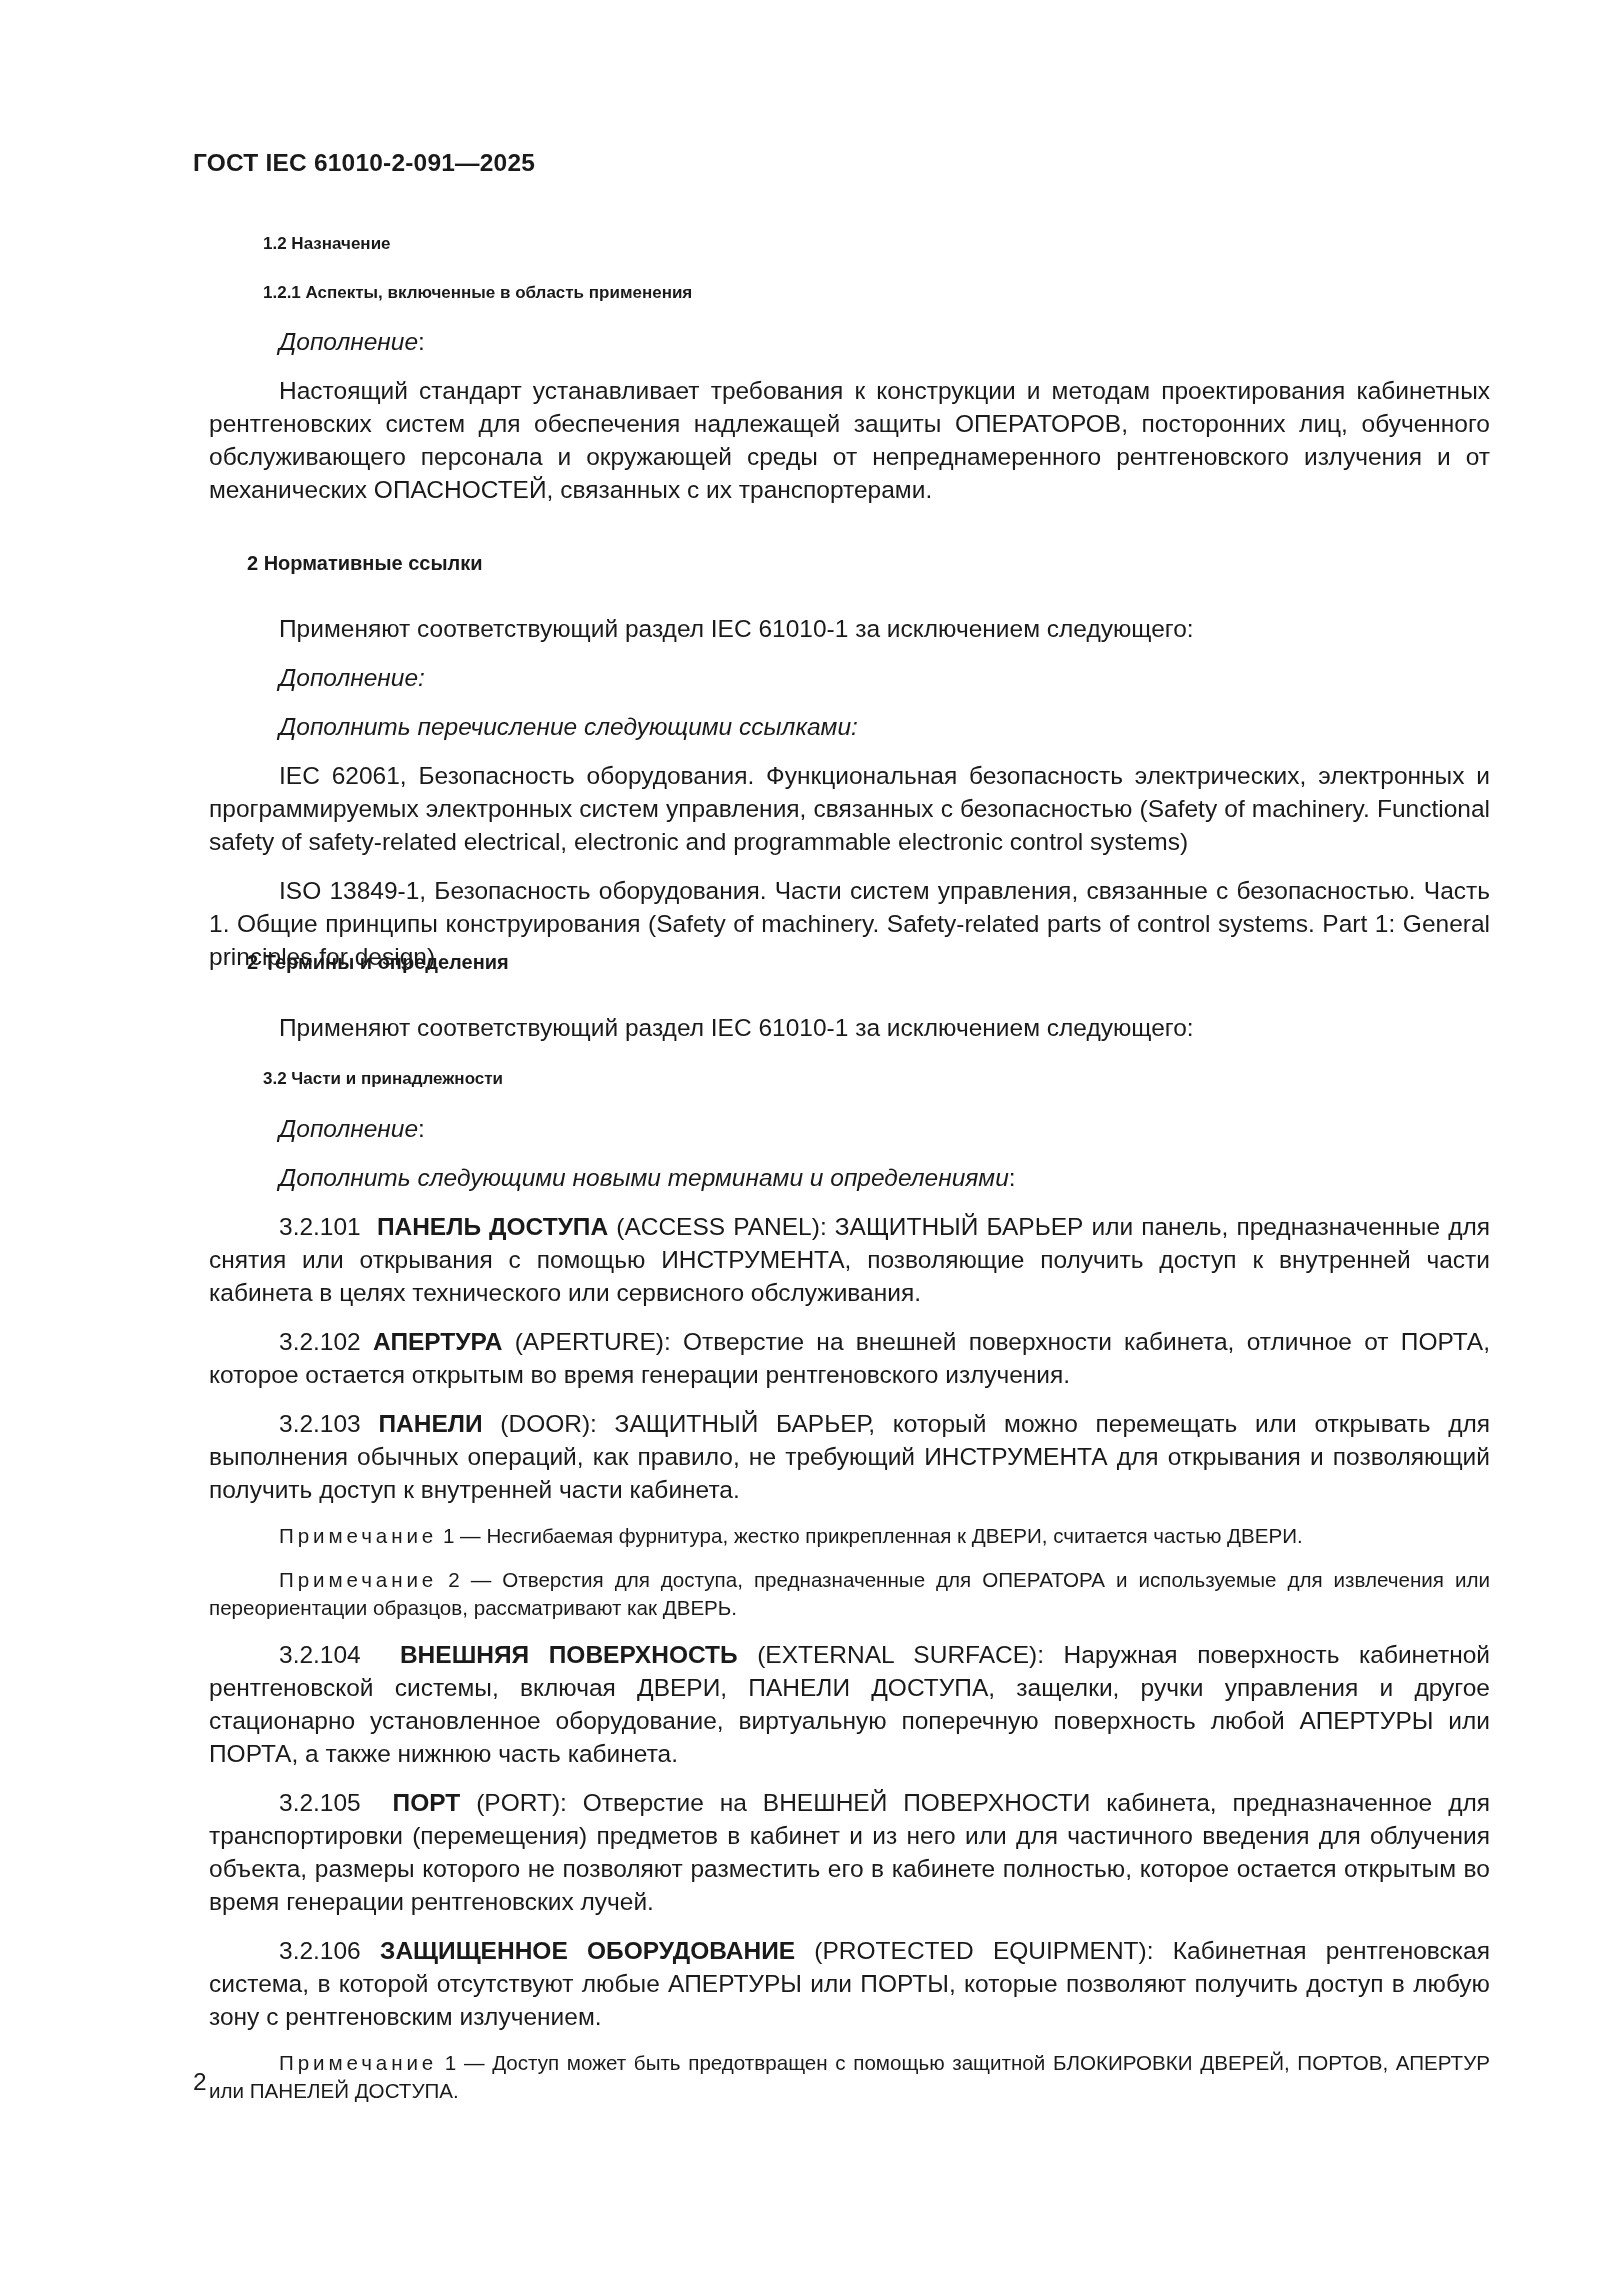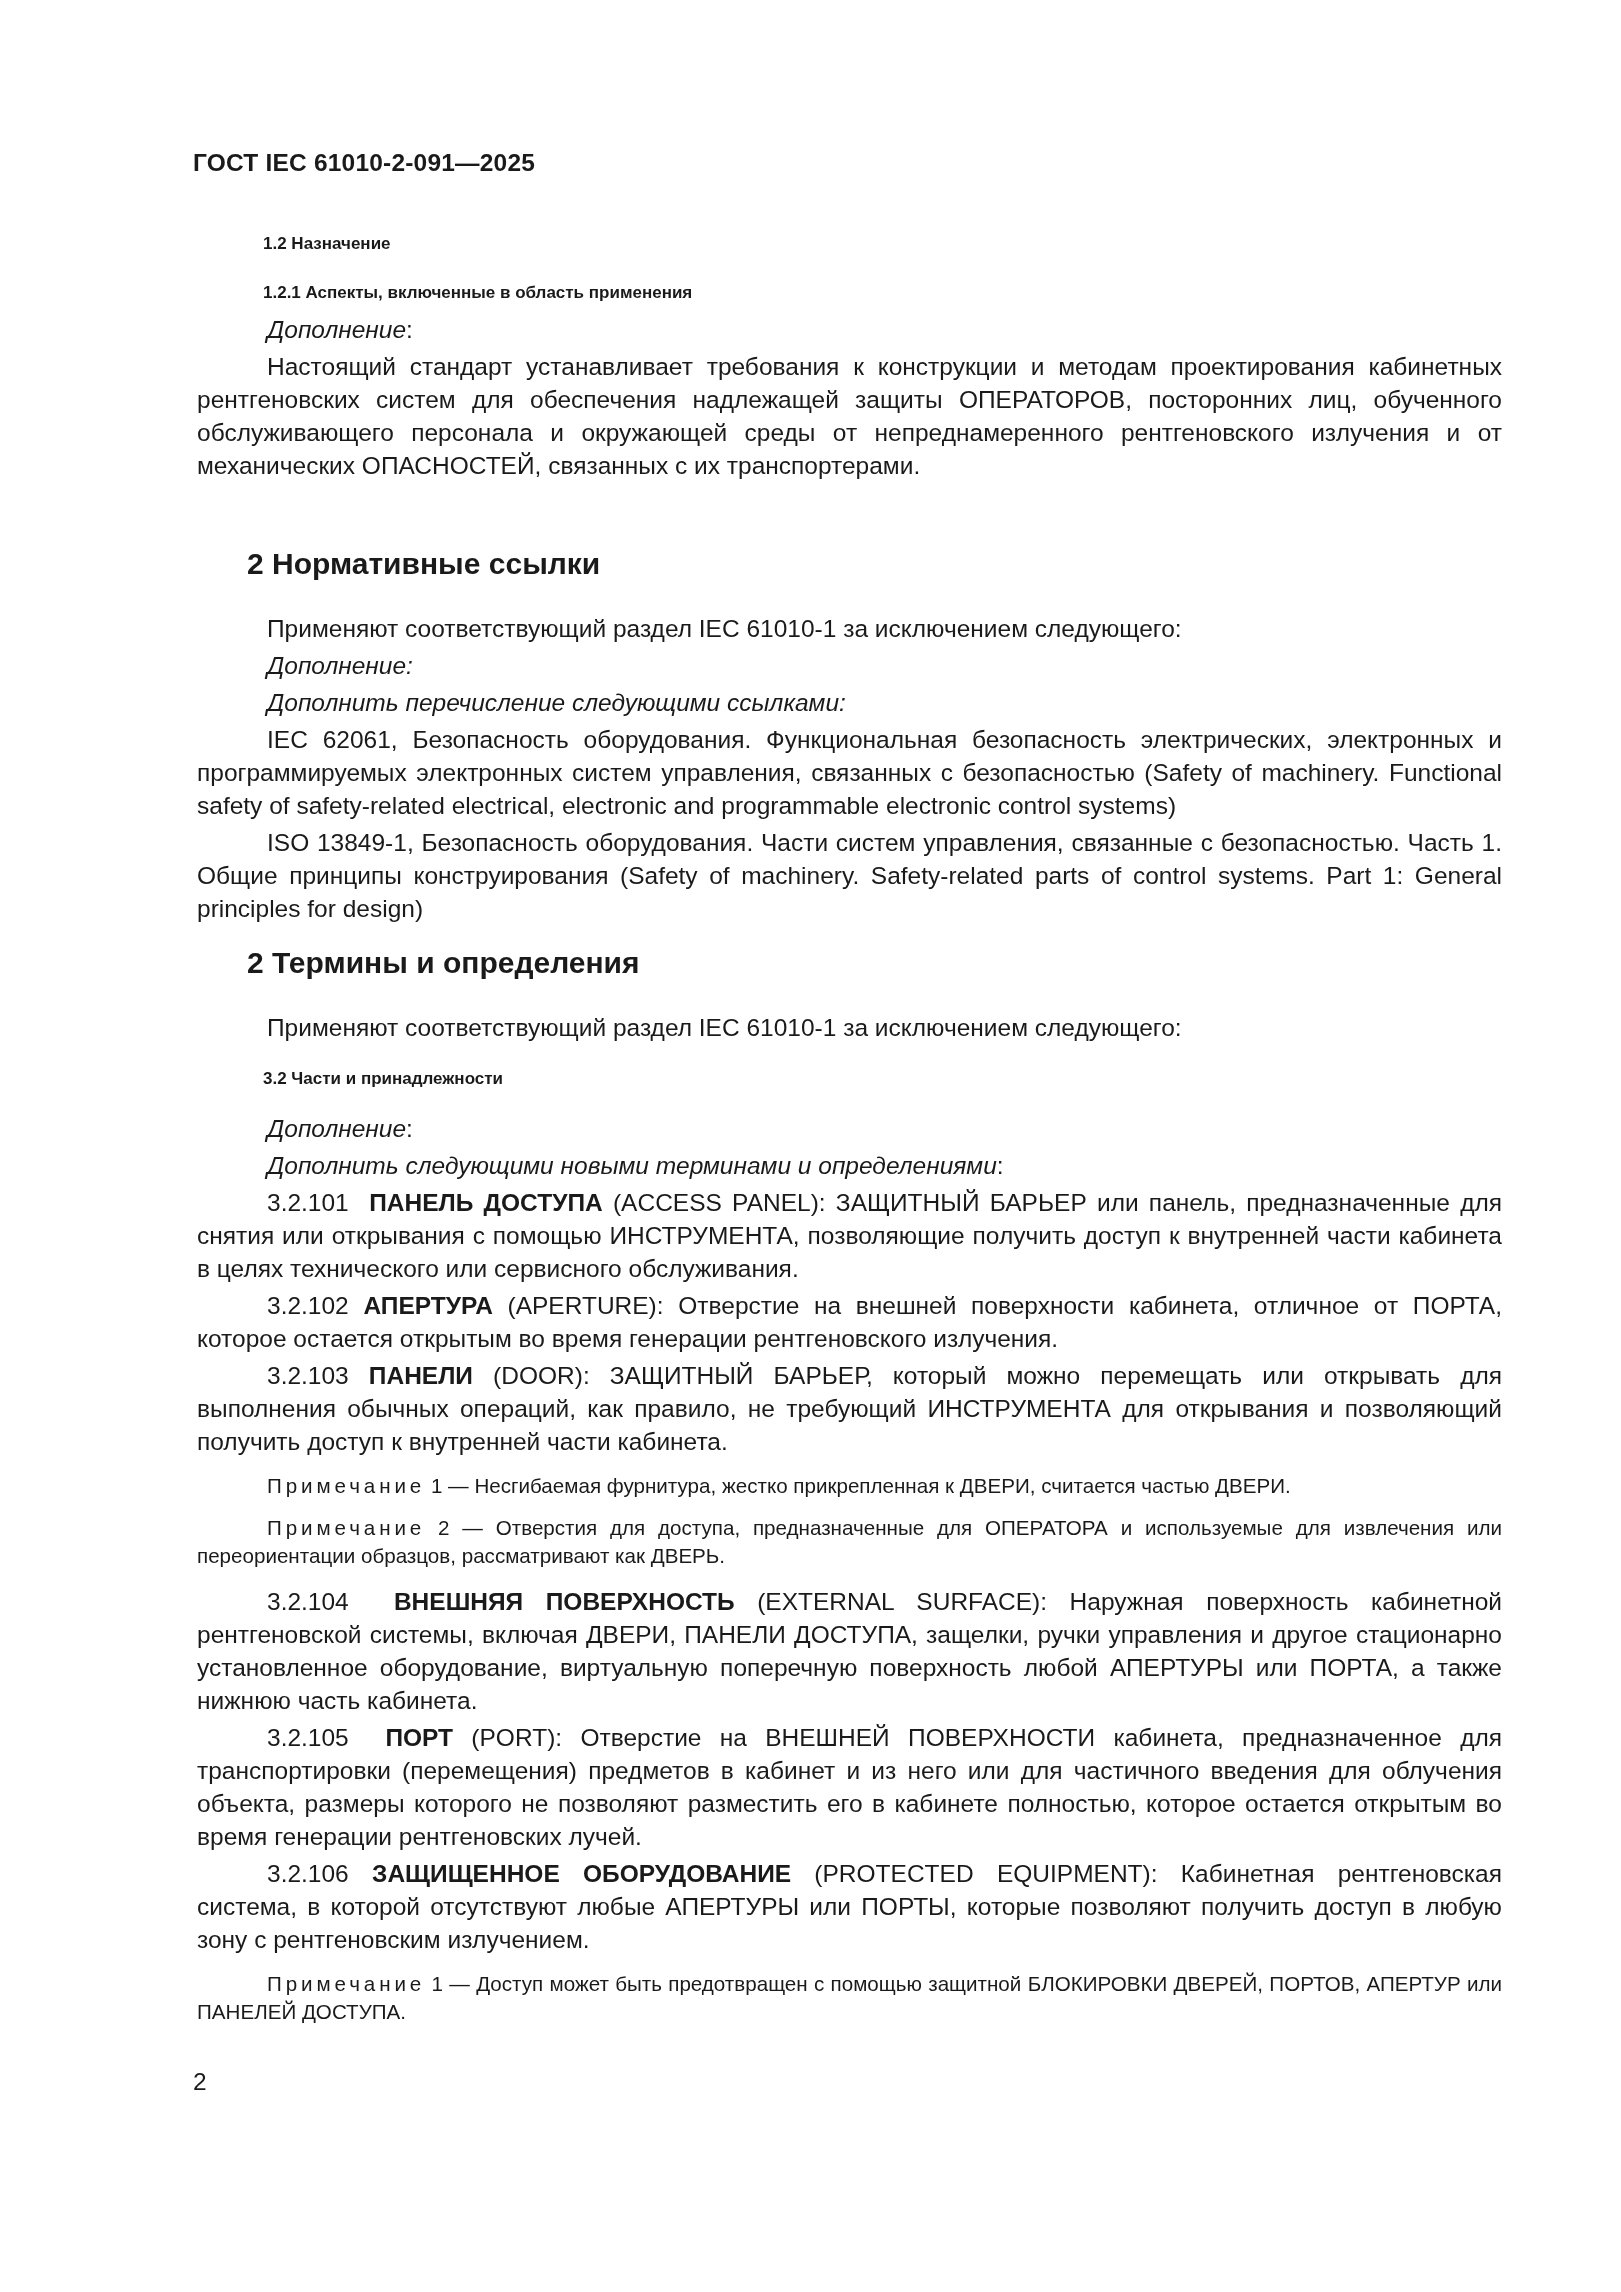--- a/index.html
+++ b/index.html
@@ -1,25 +1,25 @@
 <!DOCTYPE html>
 <html><head>
 <meta charset="utf-8">
 <style>
   html, body { margin: 0; padding: 0; background: #ffffff; }
   body { width: 1621px; height: 2293px; position: relative; overflow: hidden;
          font-family: "Liberation Sans", sans-serif; color: #1a1a1a; }
   .page { position: absolute; left: 0; top: 0; width: 1621px; height: 2018px; background: #fff; }
   .doc-header { position: absolute; left: 193px; top: 149px; font-size: 24.5px; font-weight: bold; letter-spacing: 0.2px; }
   .col { position: absolute; left: 193px; width: 1313px; }
-  p { margin: 4px; font-size: 24.5px; line-height: 33px; text-align: justify; text-align-last: left; }
+  p { margin: 16px; font-size: 24.5px; line-height: 33px; text-align: justify; text-align-last: left; }
   .ind { text-indent: 70px; }
   .lead { padding-left: 70px; }
   .h2 { font-size: 17px; font-weight: bold; line-height: 33px; padding-left: 70px; margin: 0; }
-  .h1 { font-size: 30px; font-weight: bold; line-height: 39px; padding-left: 54px; margin: 0; }
+  .h1 { font-size: 20px; font-weight: bold; line-height: 39px; padding-left: 54px; margin: 0; }
   .it { font-style: italic; }
   .b { font-weight: bold; }
   .note { font-size: 20.6px; line-height: 28px; text-indent: 70px; text-align: justify; text-align-last: left; }
   .note .lbl { letter-spacing: 3.9px; }
   .pageno { position: absolute; left: 193px; top: 2068px; font-size: 24.5px; }
 </style>
 </head>
 <body>
 
 <div class="page">

